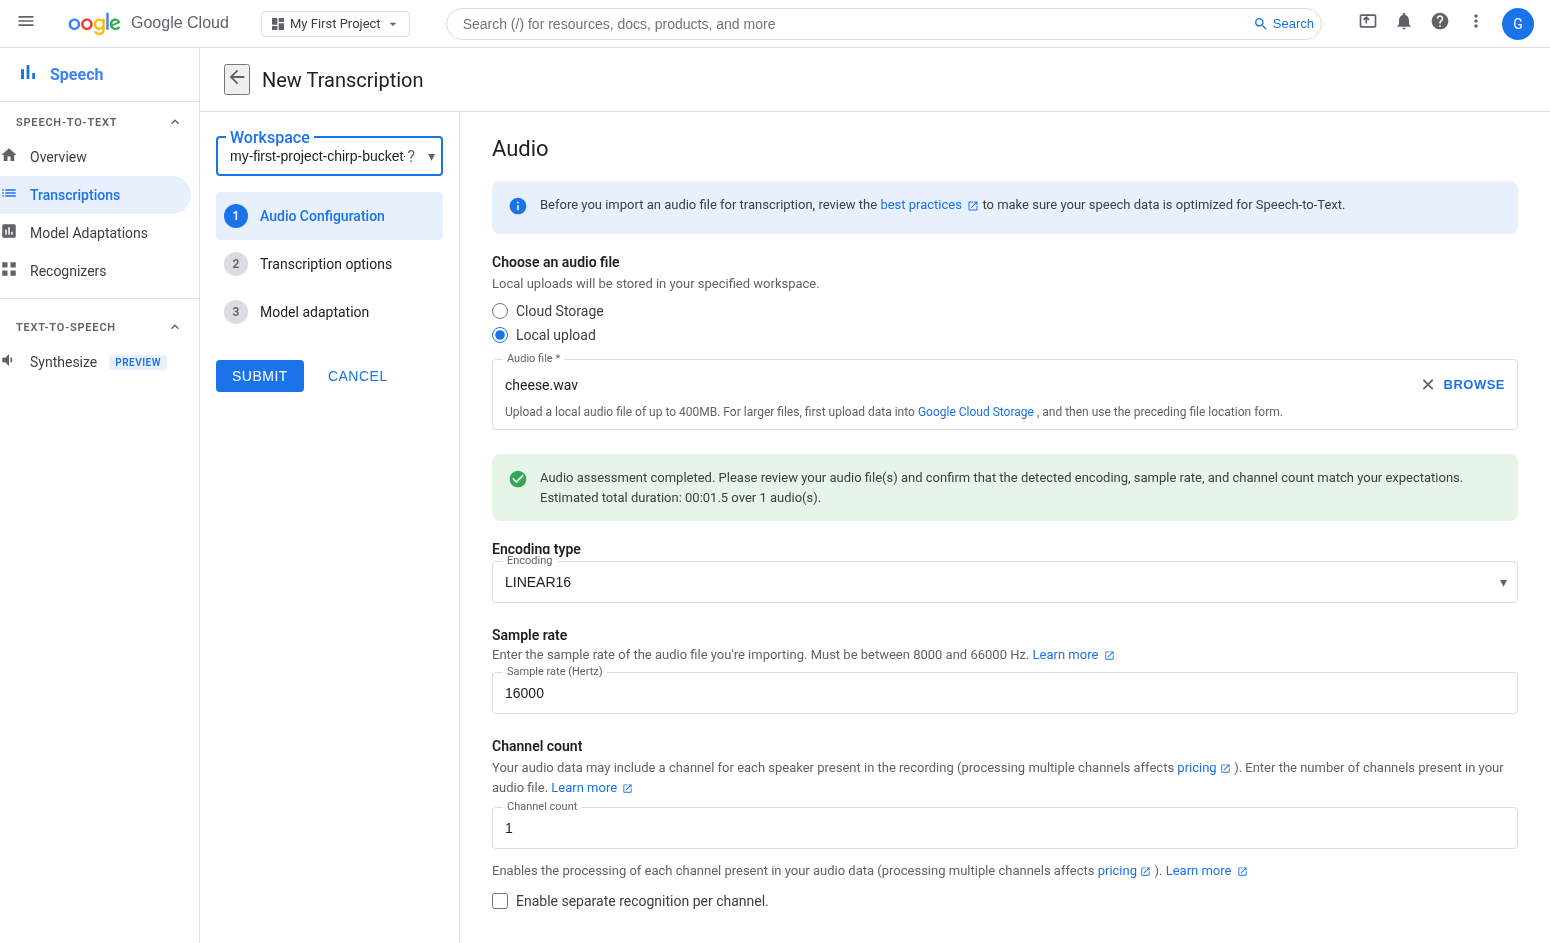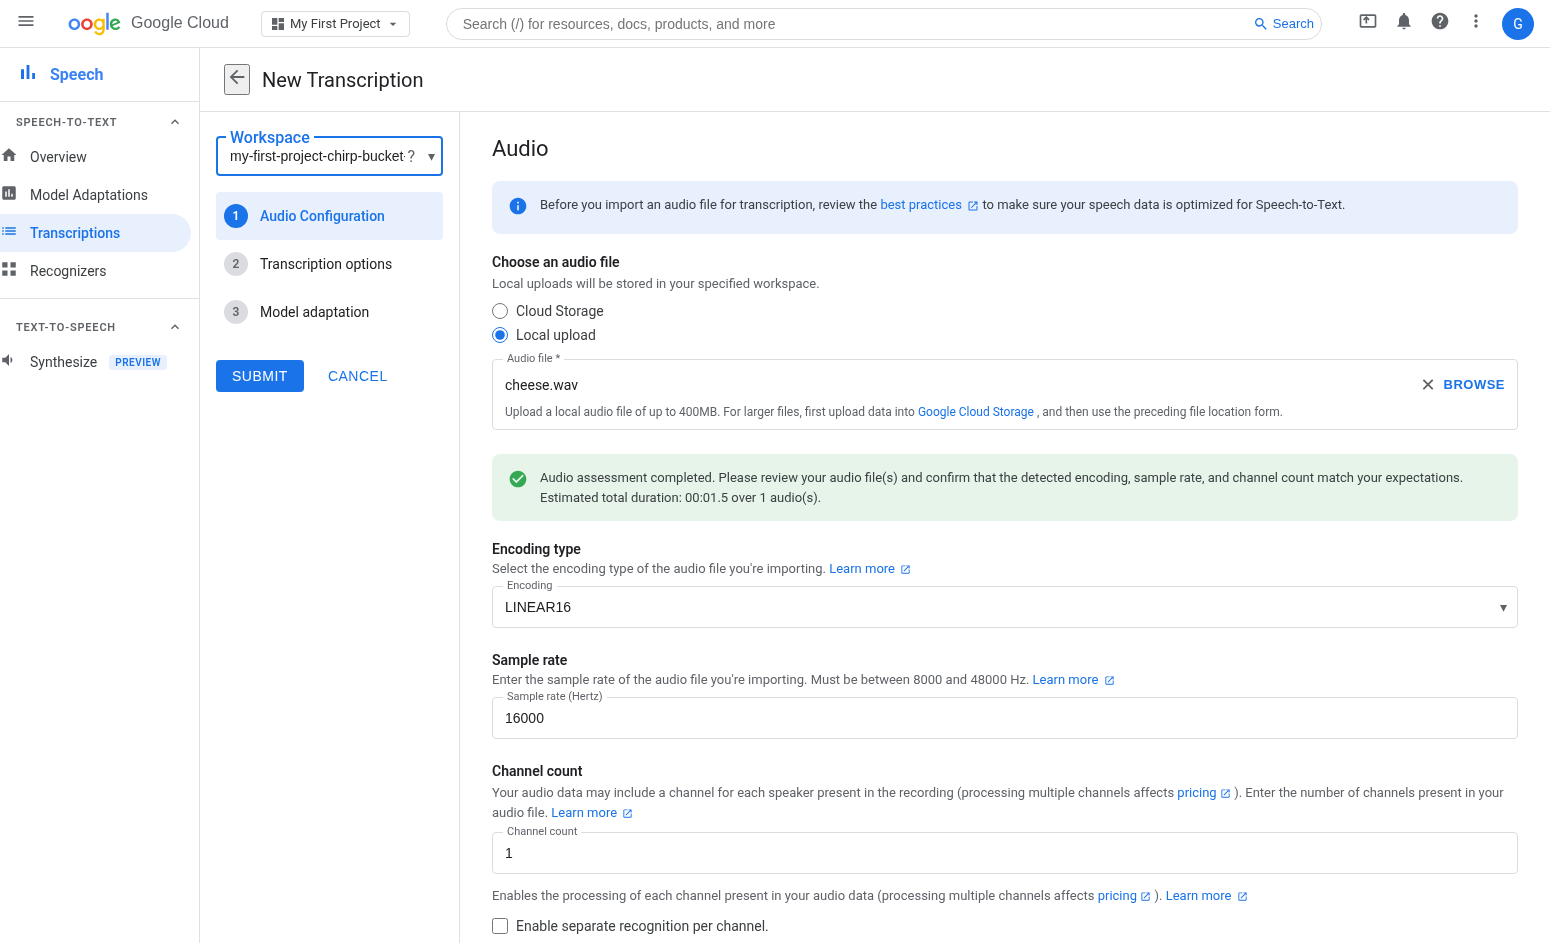--- a/index.html
+++ b/index.html
@@ -193,36 +193,36 @@
 
     <div class="sidebar-item">
       <span class="icon">
         <svg width="18" height="18" viewBox="0 0 24 24" fill="#5f6368">
             <path d="M10 20v-6h4v6h5v-8h3L12 3 2 12h3v8z"></path>
           </svg>
       </span>
       <span>Overview</span>
     </div>
 
+    <div class="sidebar-item active">
+      <span class="icon">
+        <svg width="18" height="18" viewBox="0 0 24 24" fill="#1a73e8">
+            <path d="M3 13h2v-2H3v2zm0 4h2v-2H3v2zm0-8h2V7H3v2zm4 4h14v-2H7v2zm0 4h14v-2H7v2zM7 7v2h14V7H7z"></path>
+          </svg>
+      </span>
+      <span>Transcriptions</span>
+    </div>
+
     <div class="sidebar-item">
       <span class="icon">
         <svg width="18" height="18" viewBox="0 0 24 24" fill="#5f6368">
             <path d="M19 3H5c-1.1 0-2 .9-2 2v14c0 1.1.9 2 2 2h14c1.1 0 2-.9 2-2V5c0-1.1-.9-2-2-2zM9 17H7v-7h2v7zm4 0h-2V7h2v10zm4 0h-2v-4h2v4z"></path>
           </svg>
       </span>
       <span>Model Adaptations</span>
-    </div>
-
-    <div class="sidebar-item active">
-      <span class="icon">
-        <svg width="18" height="18" viewBox="0 0 24 24" fill="#1a73e8">
-            <path d="M3 13h2v-2H3v2zm0 4h2v-2H3v2zm0-8h2V7H3v2zm4 4h14v-2H7v2zm0 4h14v-2H7v2zM7 7v2h14V7H7z"></path>
-          </svg>
-      </span>
-      <span>Transcriptions</span>
     </div>
 
     <div class="sidebar-item">
       <span class="icon">
         <svg width="18" height="18" viewBox="0 0 24 24" fill="#5f6368">
             <path d="M3 3h7v7H3zm0 11h7v7H3zm11-11h7v7h-7zm0 11h7v7h-7z"></path>
           </svg>
       </span>
       <span>Recognizers</span>
     </div>
@@ -347,42 +347,33 @@
           <span class="success-icon">
             <svg width="20" height="20" viewBox="0 0 24 24" fill="#34a853">
                 <path d="M12 2C6.48 2 2 6.48 2 12s4.48 10 10 10 10-4.48 10-10S17.52 2 12 2zm-2 15l-5-5 1.41-1.41L10 14.17l7.59-7.59L19 8l-9 9z"></path>
               </svg>
           </span>
           <span class="success-text">Audio assessment completed. Please review your audio file(s) and confirm that the detected encoding, sample rate, and channel count match your expectations. Estimated total duration: 00:01.5 over 1 audio(s).</span>
         </div>
 
         <div class="form-group">
           <div class="field-label-section">Encoding type</div>
-          <div class="field-desc">
-            <span>Select the encoding type of the audio file you're importing.</span>
-            <a class="field-link" href="#">
-              <span>Learn more</span>
-              <svg width="11" height="11" viewBox="0 0 24 24" fill="#1a73e8" style="vertical-align:middle; margin-left:2px;">
-                  <path d="M19 19H5V5h7V3H5a2 2 0 0 0-2 2v14a2 2 0 0 0 2 2h14a2 2 0 0 0 2-2v-7h-2v7zM14 3v2h3.59l-9.83 9.83 1.41 1.41L19 6.41V10h2V3h-7z"></path>
-                </svg>
-            </a>
-          </div>
           <div class="select-wrapper">
             <span class="select-wrapper-label">Encoding</span>
             <select class="select-field">
               <option>LINEAR16</option>
             </select>
             <span class="select-arrow">▾</span>
           </div>
         </div>
 
         <div class="form-group">
           <div class="field-label-section">Sample rate</div>
           <div class="field-desc">
-            <span>Enter the sample rate of the audio file you're importing. Must be between 8000 and 48000 Hz.</span>
+            <span>Enter the sample rate of the audio file you're importing. Must be between 8000 and 66000 Hz.</span>
             <a class="field-link" href="#">
               <span>Learn more</span>
               <svg width="11" height="11" viewBox="0 0 24 24" fill="#1a73e8" style="vertical-align:middle; margin-left:2px;">
                   <path d="M19 19H5V5h7V3H5a2 2 0 0 0-2 2v14a2 2 0 0 0 2 2h14a2 2 0 0 0 2-2v-7h-2v7zM14 3v2h3.59l-9.83 9.83 1.41 1.41L19 6.41V10h2V3h-7z"></path>
                 </svg>
             </a>
           </div>
           <div class="text-input-wrapper">
             <span class="text-input-label">Sample rate (Hertz)</span>
             <input type="text" class="text-input-field" value="16000" style="">

